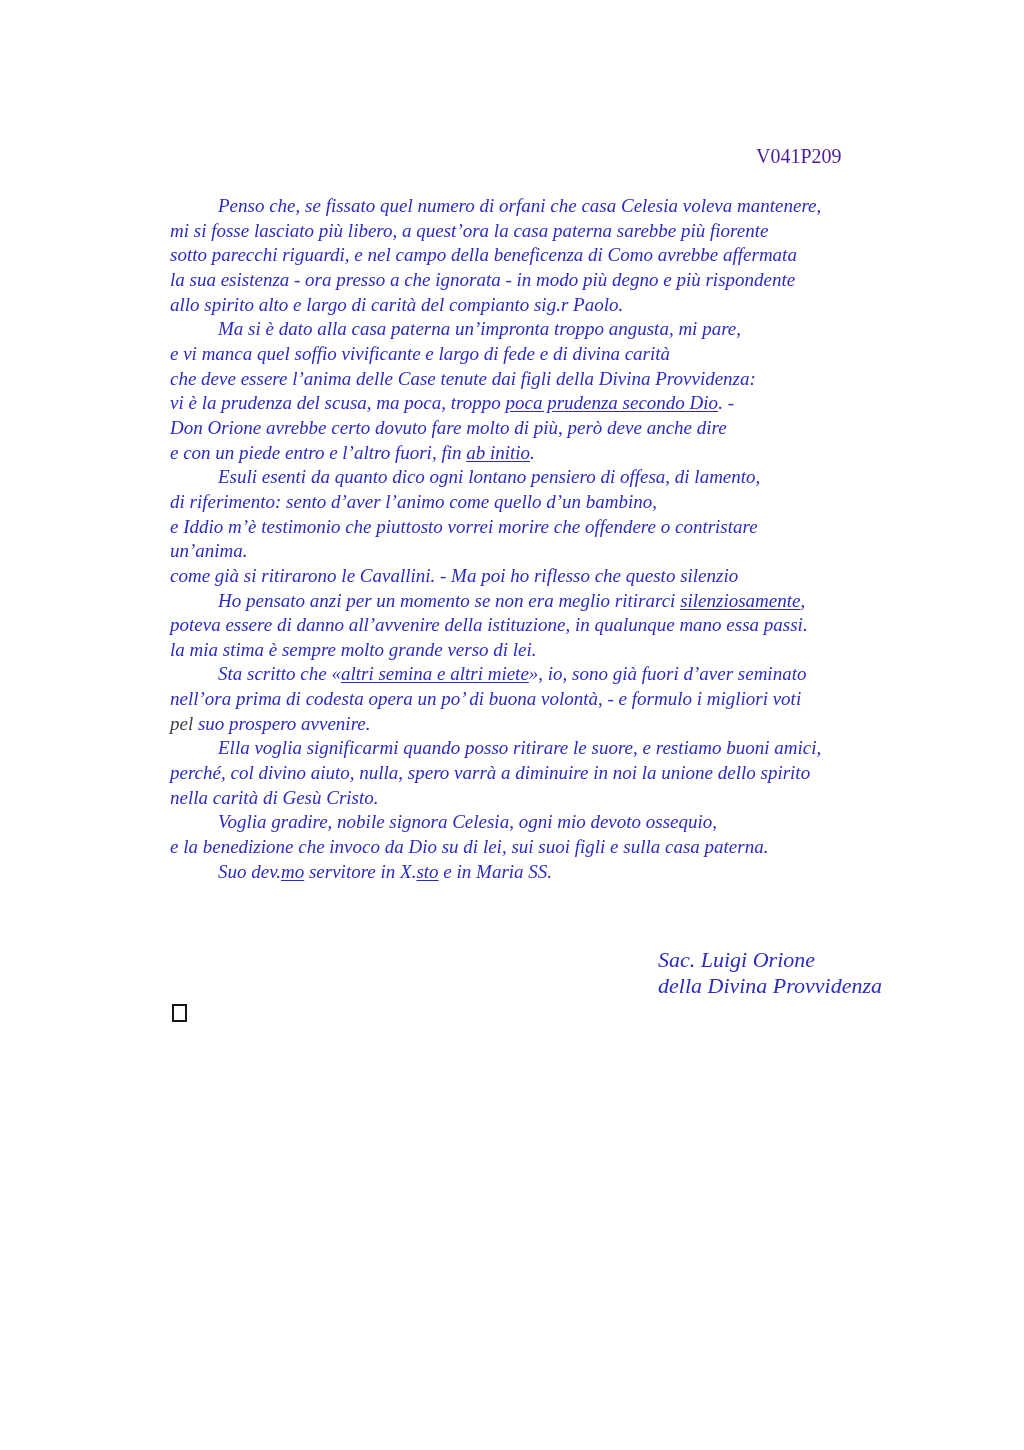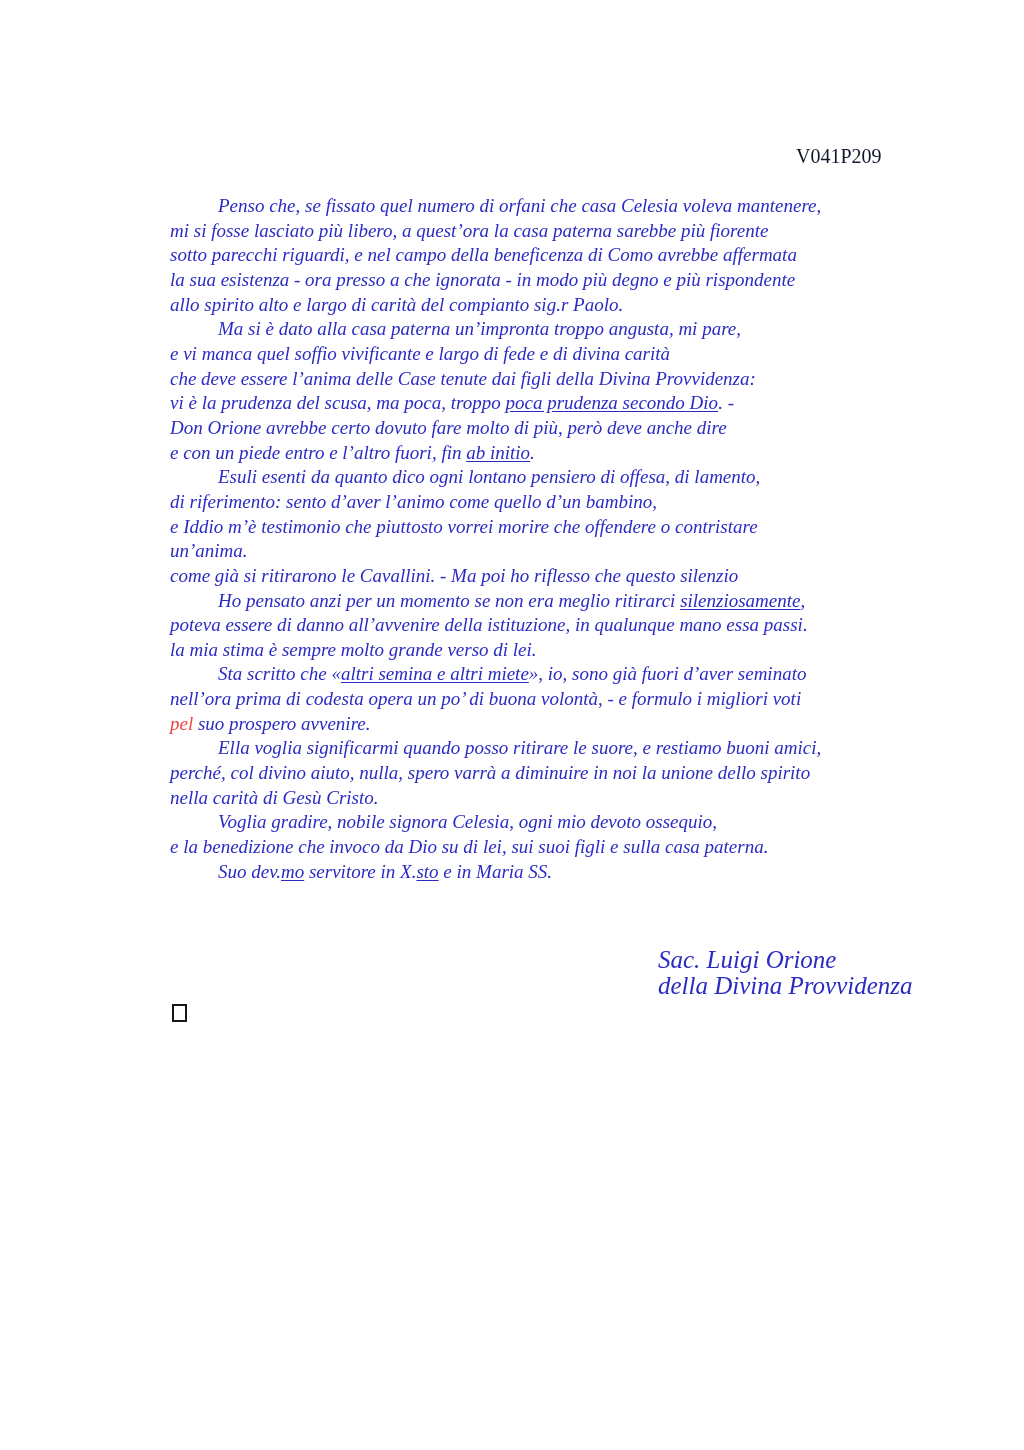--- a/index.html
+++ b/index.html
@@ -29,40 +29,40 @@
     line-height: 24.65px;
   }
   .line { white-space: nowrap; }
   .line.indent { text-indent: 48px; }
   .line span.u { text-decoration: underline; text-underline-offset: 2px; }
   .signature {
     position: absolute;
     left: 658px;
     top: 947px;
     font-style: italic;
-    font-size: 25px;
+    font-size: 22px;
     line-height: 25.5px;
     white-space: nowrap;
   }
   .empty-box {
     position: absolute;
     left: 172px;
     top: 1004px;
     width: 11px;
     height: 14px;
     border: 2px solid #161616;
     background: #ffffff;
   }
 </style>
 </head>
 <body>
 
 <div class="page">
 
-  <div class="doc-code" style="color: #0f172a; margin-left: 40px;">V041P209</div>
+  <div class="doc-code" style="color: #4c1d95;">V041P209</div>
 
   <div class="letter-body" style="color: rgb(43, 43, 195);">
       <div class="line indent"><span>Penso che, se fissato quel numero di orfani che casa Celesia voleva mantenere,</span></div>
       <div class="line"><span>mi si fosse lasciato più libero, a quest’ora la casa paterna sarebbe più fiorente</span></div>
       <div class="line"><span>sotto parecchi riguardi, e nel campo della beneficenza di Como avrebbe affermata</span></div>
       <div class="line"><span>la sua esistenza - ora presso a che ignorata - in modo più degno e più rispondente</span></div>
       <div class="line"><span>allo spirito alto e largo di carità del compianto sig.r Paolo.</span></div>
       <div class="line indent"><span>Ma si è dato alla casa paterna un’impronta troppo angusta, mi pare,</span></div>
       <div class="line"><span>e vi manca quel soffio vivificante e largo di fede e di divina carità</span></div>
       <div class="line"><span>che deve essere l’anima delle Case tenute dai figli della Divina Provvidenza:</span></div>
@@ -72,21 +72,21 @@
       <div class="line indent"><span>Esuli esenti da quanto dico ogni lontano pensiero di offesa, di lamento,</span></div>
       <div class="line"><span>di riferimento: sento d’aver l’animo come quello d’un bambino,</span></div>
       <div class="line"><span>e Iddio m’è testimonio che piuttosto vorrei morire che offendere o contristare</span></div>
       <div class="line"><span>un’anima.</span></div>
       <div class="line"><span>come già si ritirarono le Cavallini. - Ma poi ho riflesso che questo silenzio</span></div>
       <div class="line indent"><span>Ho pensato anzi per un momento se non era meglio ritirarci </span><span class="u">silenziosamente</span><span>,</span></div>
       <div class="line"><span>poteva essere di danno all’avvenire della istituzione, in qualunque mano essa passi.</span></div>
       <div class="line"><span>la mia stima è sempre molto grande verso di lei.</span></div>
       <div class="line indent"><span>Sta scritto che «</span><span class="u">altri semina e altri miete</span><span>», io, sono già fuori d’aver seminato</span></div>
       <div class="line"><span>nell’ora prima di codesta opera un po’ di buona volontà, - e formulo i migliori voti</span></div>
-      <div class="line"><span style="color: #ef4444;">pel</span><span> suo prospero avvenire.</span></div>
+      <div class="line"><span style="color: #404040;">pel</span><span> suo prospero avvenire.</span></div>
       <div class="line indent"><span>Ella voglia significarmi quando posso ritirare le suore, e restiamo buoni amici,</span></div>
       <div class="line"><span>perché, col divino aiuto, nulla, spero varrà a diminuire in noi la unione dello spirito</span></div>
       <div class="line"><span>nella carità di Gesù Cristo.</span></div>
       <div class="line indent"><span>Voglia gradire, nobile signora Celesia, ogni mio devoto ossequio,</span></div>
       <div class="line"><span>e la benedizione che invoco da Dio su di lei, sui suoi figli e sulla casa paterna.</span></div>
       <div class="line indent"><span>Suo dev.</span><span class="u">mo</span><span> servitore in X.</span><span class="u">sto</span><span> e in Maria SS.</span></div>
     </div>
 
   <div class="signature" style="color: rgb(43, 43, 195);">
     <div>Sac. Luigi Orione</div>

